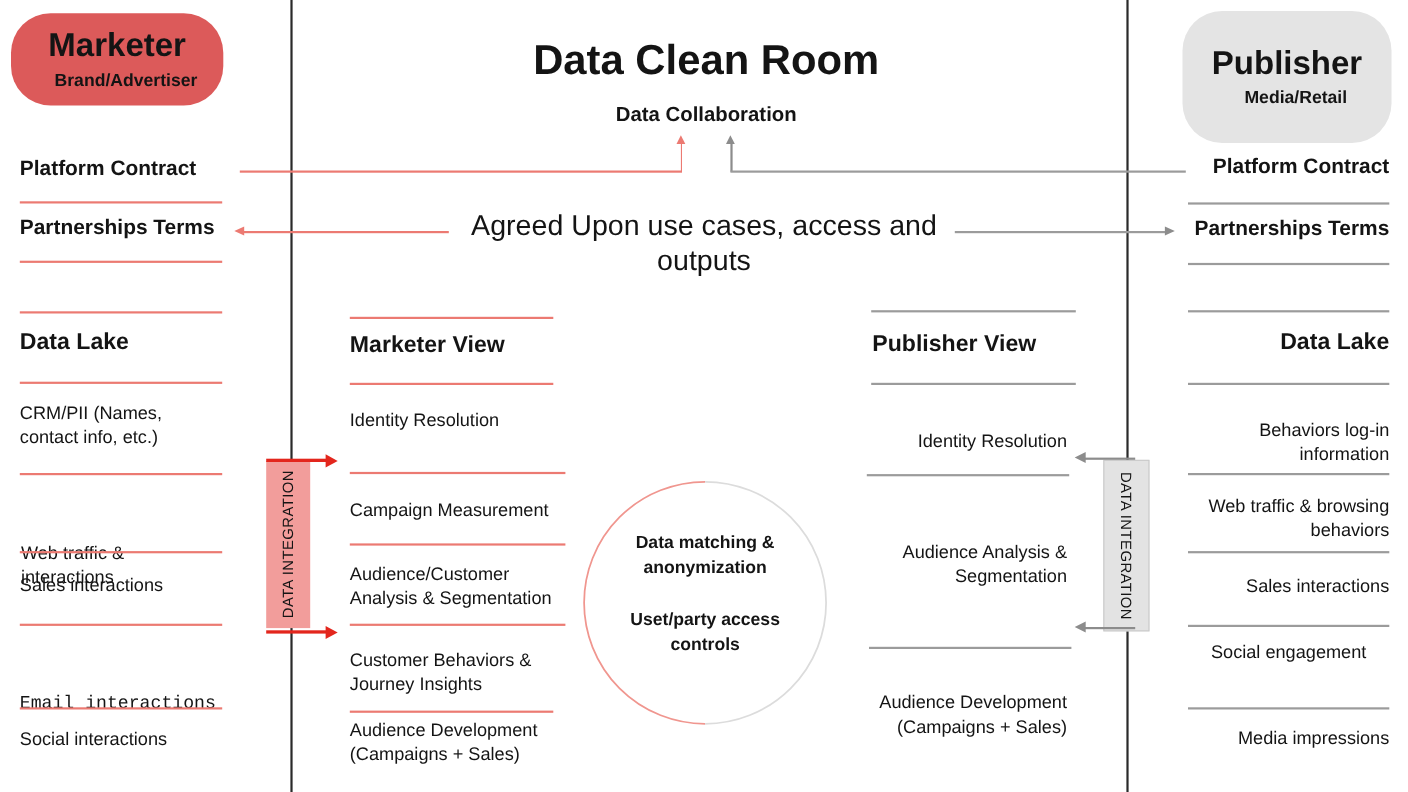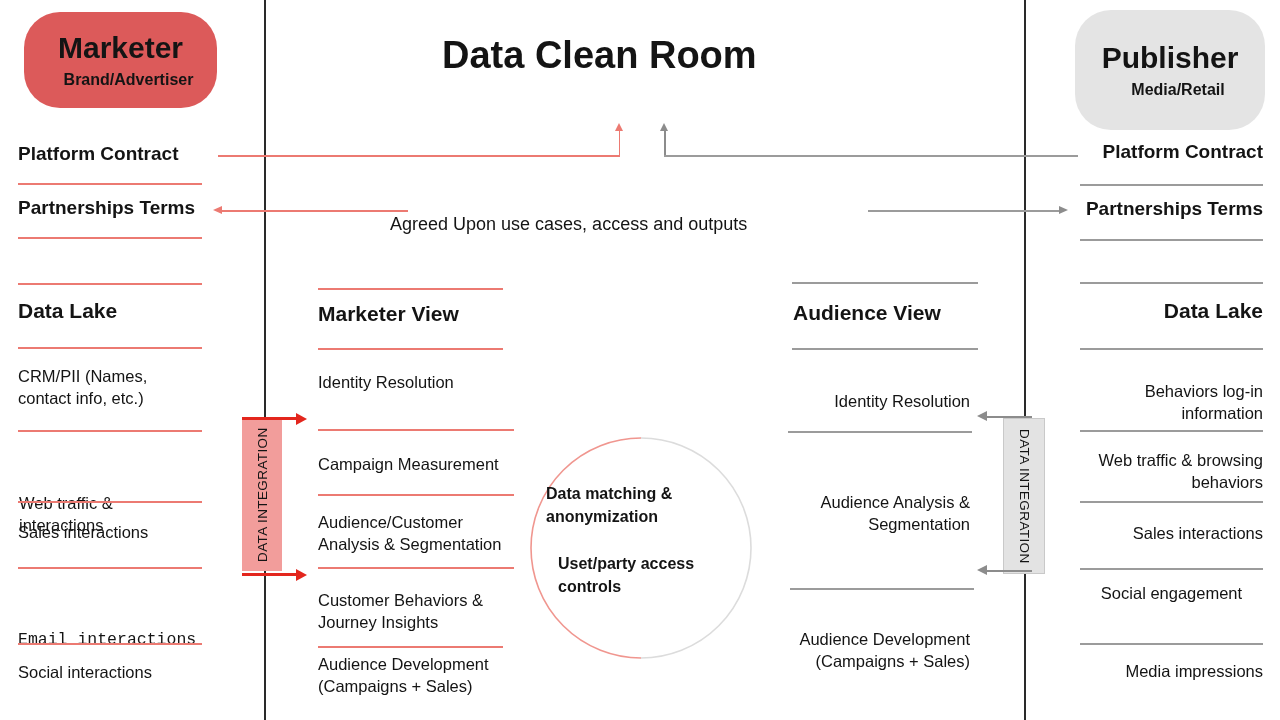--- a/index.html
+++ b/index.html
@@ -7,21 +7,21 @@
     position:relative;width:1280px;height:720px;background:#ffffff;overflow:hidden;
     font-family:"Liberation Sans", sans-serif;color:#141414;
   }
   .abs{position:absolute;}
   .vline{position:absolute;top:0;width:1.5px;height:720px;background:#2a2a2a;}
   .hl{position:absolute;height:1.5px;}
   .redln{background:#EC7A72;}
   .grayln{background:#9B9B9B;}
   .lbl{position:absolute;line-height:22px;font-size:16.5px;}
   .rt{text-align:right;}
-  .ctr{text-align:left;}
+  .ctr{text-align:center;}
   .card{
     position:absolute;border-radius:36px;display:flex;flex-direction:column;
     align-items:center;justify-content:center;gap:6px;
   }
   .card .cname{font-size:30px;font-weight:700;}
   .card .crole{font-size:16px;font-weight:700;margin-left:16px;}
   .contract{position:absolute;font-size:19px;font-weight:700;}
   .colhead{position:absolute;font-size:21px;font-weight:700;}
   
   .ah-up{position:absolute;width:0;height:0;border-left:4.5px solid transparent;border-right:4.5px solid transparent;}
@@ -41,21 +41,21 @@
   .circle-text p:last-child{margin:12px;}
 </style>
 </head>
 <body>
 
 <div id="canvas">
 
   <div class="vline" style="left:264px;"></div>
   <div class="vline" style="left:1024px;"></div>
 
-  <div class="card" style="left:24px;top:12px;width:193px;height:96px;background:#DC5A5A;">
+  <div class="card" style="left:10px;top:12px;width:193px;height:84px;background:#DC5A5A;">
     <div class="cname">Marketer</div>
     <div class="crole">Brand/Advertiser</div>
   </div>
 
   <div class="contract" style="left:18px;top:143px;">Platform Contract</div>
   <div class="hl redln" style="left:18px;top:183px;width:184px;"></div>
 
   <div class="contract" style="left:18px;top:197px;">Partnerships Terms</div>
   <div class="hl redln" style="left:18px;top:237px;width:184px;"></div>
 
@@ -89,30 +89,31 @@
 
   <div class="lbl" style="left:318px;top:511px;width:196px;">Audience/Customer Analysis &amp; Segmentation</div>
   <div class="hl redln" style="left:318px;top:567px;width:196px;"></div>
 
   <div class="lbl" style="left:318px;top:589px;width:196px;">Customer Behaviors &amp; Journey Insights</div>
   <div class="hl redln" style="left:318px;top:646px;width:185px;"></div>
 
   <div class="lbl" style="left:318px;top:653px;width:196px;">Audience Development (Campaigns + Sales)</div>
 
   <div class="abs ctr" style="left:442px;top:34px;width:400px;font-size:38px;font-weight:700;">Data Clean Room</div>
+  <div class="abs ctr" style="left:442px;top:93px;width:400px;font-size:18.5px;font-weight:700;">Data Collaboration</div>
 
   <div class="hl redln" style="left:218px;top:155px;width:402px;"></div>
   <div class="abs" style="left:618.5px;top:130px;width:1.5px;height:26px;background:#EC7A72;"></div>
   <div class="ah-up red" style="left:614.5px;top:123px;"></div>
 
   <div class="abs" style="left:664px;top:130px;width:1.5px;height:26px;background:#8C8C8C;"></div>
   <div class="hl grayln" style="left:664px;top:155px;width:414px;"></div>
   <div class="ah-up gray" style="left:660px;top:123px;"></div>
 
-  <div class="abs ctr" style="left:390px;top:214px;width:500px;font-size:18px;font-weight:400;">Agreed Upon use cases, access and outputs</div>
+  <div class="abs ctr" style="left:390px;top:190px;width:500px;font-size:26px;font-weight:400;">Agreed Upon use cases, access and outputs</div>
   <div class="hl redln" style="left:221px;top:210px;width:187px;"></div>
   <div class="ah-left" style="left:213px;top:206px;border-right:9px solid #EC7A72;"></div>
   <div class="hl grayln" style="left:868px;top:210px;width:192px;"></div>
   <div class="ah-right" style="left:1059px;top:206px;border-left:9px solid #8C8C8C;"></div>
 
   <svg class="abs" style="left:529px;top:436px;" width="224" height="224" viewBox="0 0 224 224">
     <path d="M112,2 A110,110 0 0 0 112,222" fill="none" stroke="#F0968F" stroke-width="1.6"></path>
     <path d="M112,2 A110,110 0 0 1 112,222" fill="none" stroke="#DCDCDC" stroke-width="1.6"></path>
   </svg>
   <div class="abs ctr circle-text" style="left:546px;top:482px;width:190px;">
@@ -126,21 +127,21 @@
   <div class="abs" style="left:242px;top:573px;width:56px;height:3px;background:#E3261D;"></div>
   <div class="ah-right bigred" style="left:296px;top:568.5px;"></div>
 
   <div class="di-box vert-down" style="left:1003px;top:418px;width:40px;height:154px;background:#E3E3E3;border:1px solid #C9C9C9;">DATA INTEGRATION</div>
   <div class="abs" style="left:986px;top:415.5px;width:46px;height:2.5px;background:#8C8C8C;"></div>
   <div class="ah-left biggray" style="left:977px;top:411px;"></div>
   <div class="abs" style="left:986px;top:569.5px;width:46px;height:2.5px;background:#8C8C8C;"></div>
   <div class="ah-left biggray" style="left:977px;top:565px;"></div>
 
   <div class="hl grayln" style="left:792px;top:282px;width:186px;"></div>
-  <div class="colhead" style="left:793px;top:301px;">Audience View</div>
+  <div class="colhead" style="left:793px;top:301px;">Publisher View</div>
   <div class="hl grayln" style="left:792px;top:348px;width:186px;"></div>
 
   <div class="lbl rt" style="left:790px;top:390px;width:180px;">Identity Resolution</div>
   <div class="hl grayln" style="left:788px;top:431px;width:184px;"></div>
 
   <div class="lbl rt" style="left:790px;top:491px;width:180px;">Audience Analysis &amp; Segmentation</div>
   <div class="hl grayln" style="left:790px;top:588px;width:184px;"></div>
 
   <div class="lbl rt ctr" style="left:782px;top:628px;width:188px;text-align:right;">Audience Development (Campaigns + Sales)</div>
 

